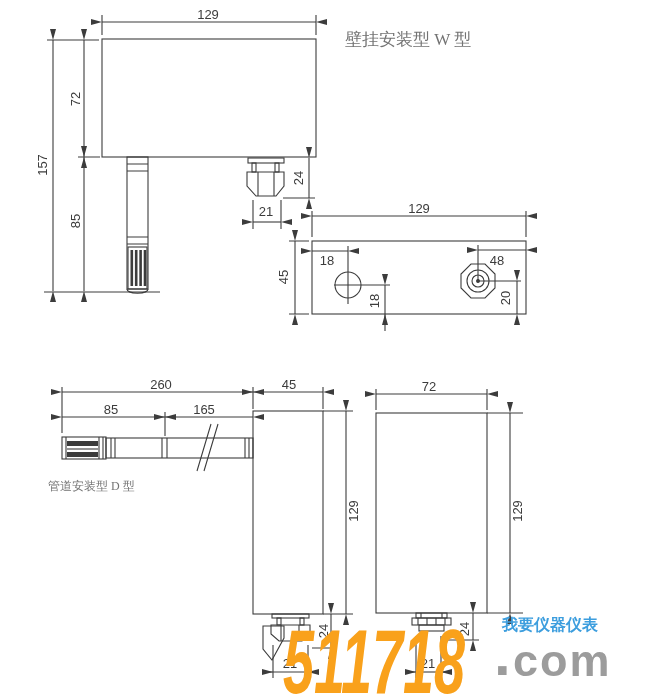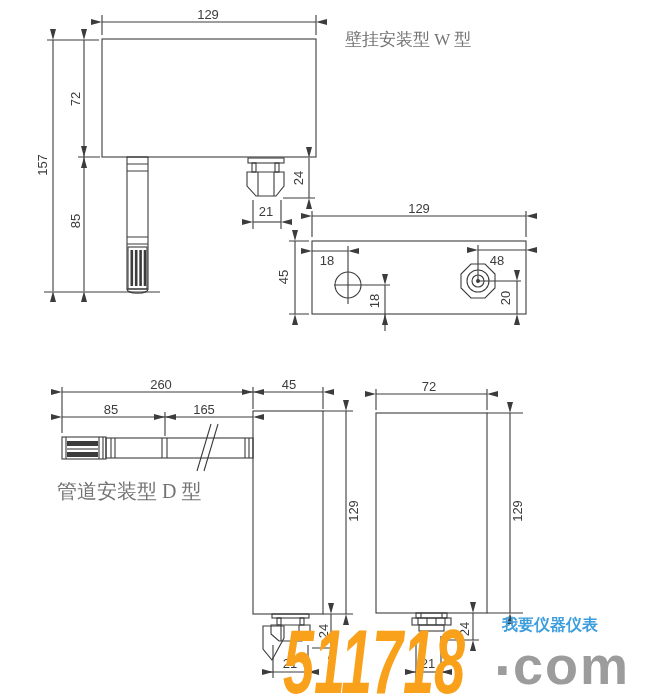--- a/index.html
+++ b/index.html
@@ -7,21 +7,21 @@
           font-family:"Liberation Sans", sans-serif;}
   svg{position:absolute;left:0;top:0;}
   .lbl{position:absolute;font-size:13px;color:#3c3c3c;white-space:nowrap;
        transform:translate(-50%,-50%);line-height:1;}
   .rot{transform:translate(-50%,-50%) rotate(-90deg);}
   .title{position:absolute;font-size:17px;color:#737373;white-space:nowrap;line-height:1.2;font-family:Liberation Serif, serif;}
   .wm{position:absolute;line-height:1;white-space:nowrap;}
   .wm-num{left:283px;top:617px;font-size:90px;font-style:italic;font-weight:900;
           color:#F9A11B;transform:scaleX(0.62);transform-origin:0 0;}
   .wm-dot{left:494px;top:625px;font-size:60px;font-weight:bold;color:#9c9c9c;}
-  .wm-tld{left:513px;top:638px;font-size:54px;font-weight:bold;color:#9c9c9c;letter-spacing:2px;}
+  .wm-tld{left:513px;top:638px;font-size:45px;font-weight:bold;color:#9c9c9c;letter-spacing:2px;}
   .wm-slogan{left:502px;top:617px;font-size:16px;font-weight:bold;color:#3D9EDE;text-align:center;}
 </style>
 </head>
 <body>
 
 <div id="canvas">
 
   <svg width="650" height="697" viewBox="0 0 650 697">
     <defs>
       <marker id="arr" viewBox="0 0 12 8" refX="0.5" refY="4" markerWidth="12" markerHeight="8" markerUnits="userSpaceOnUse" orient="auto-start-reverse">
@@ -146,21 +146,21 @@
           <line x1="376" y1="394" x2="487" y2="394" marker-start="url(#arr)" marker-end="url(#arr)"></line>
           <line x1="510" y1="413" x2="510" y2="613" marker-start="url(#arr)" marker-end="url(#arr)"></line>
           <line x1="416" y1="672" x2="441" y2="672" marker-start="url(#arr)" marker-end="url(#arr)"></line>
           <line x1="473" y1="613" x2="473" y2="640" marker-start="url(#arr)" marker-end="url(#arr)"></line>
         </g>
       </g>
     </g>
   </svg>
 
   <div class="title" style="left:345px;top:30px">壁挂安装型 W 型</div>
-  <div class="title" style="left:57px;top:479px;font-size:20px">管道安装型 D 型</div>
+  <div class="title" style="left:48px;top:479px;font-size:12px">管道安装型 D 型</div>
 
   <div class="lbl" style="left:208px;top:14px">129</div>
   <div class="lbl rot" style="left:42px;top:165px">157</div>
   <div class="lbl rot" style="left:75px;top:99px">72</div>
   <div class="lbl rot" style="left:75px;top:221px">85</div>
   <div class="lbl rot" style="left:298px;top:178px">24</div>
   <div class="lbl" style="left:266px;top:211px">21</div>
 
   <div class="lbl" style="left:419px;top:208px">129</div>
   <div class="lbl rot" style="left:283px;top:277px">45</div>

